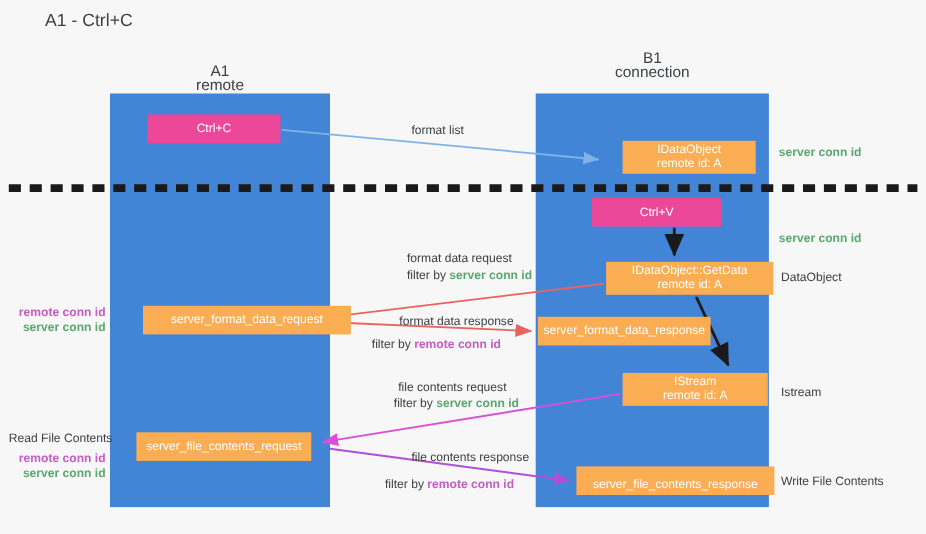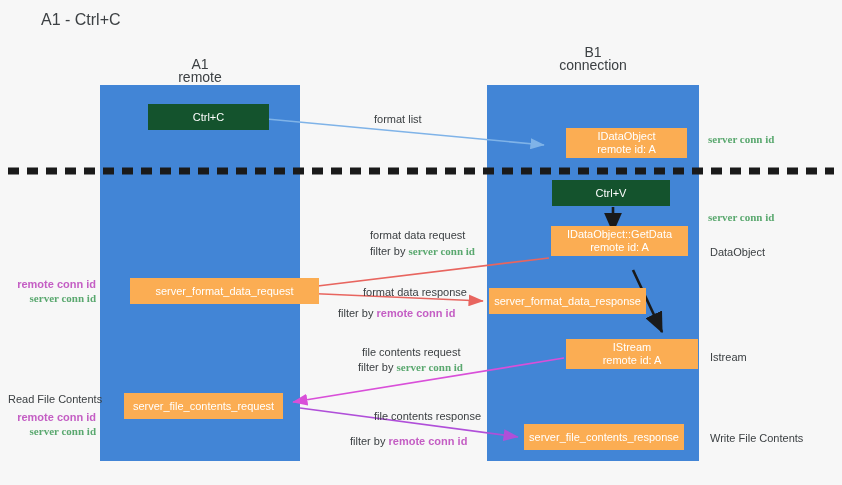--- a/index.html
+++ b/index.html
@@ -58,42 +58,42 @@
     display: flex;
     flex-direction: column;
     align-items: center;
     justify-content: center;
     color: #ffffff;
     font-size: 11px;
     line-height: 13px;
     text-align: center;
     padding: 2px 4px;
   }
-  .node.green { background: #14532d; margin-left: 14px; }
+  .node.green { background: #ec4899; }
   .node.orange { background: #fbad53; }
   .node .l2 { font-size: 11px; }
 
   #n-ctrlc   { left: 134px; top: 104px; width: 121px; height: 26px; }
   #n-idobj   { left: 551px; top: 128px; width: 121px; height: 30px; margin-left: 15px; }
   #n-ctrlv   { left: 538px; top: 180px; width: 118px; height: 26px; }
-  #n-getdata { left: 551px; top: 226px; width: 137px; height: 30px; }
+  #n-getdata { left: 551px; top: 238px; width: 152px; height: 30px; }
   #n-istream { left: 566px; top: 339px; width: 132px; height: 30px; }
   #n-sfdreq  { left: 130px; top: 278px; width: 189px; height: 26px; }
   #n-sfdres  { left: 489px; top: 288px; width: 157px; height: 26px; }
   #n-sfcreq  { left: 124px; top: 393px; width: 159px; height: 26px; }
-  #n-sfcres  { left: 524px; top: 424px; width: 160px; height: 26px; }
+  #n-sfcres  { left: 524px; top: 424px; width: 180px; height: 26px; justify-content: flex-end; }
 
   
   .ann {
     font-size: 11px;
     line-height: 14px;
     color: #3c4043;
     white-space: nowrap;
   }
-  .green-t { color: #5aa86f; font-weight: bold; font-family: Liberation Serif, serif; }
+  .green-t { color: #5aa86f; font-weight: bold; }
   .purple-t { color: #c45ec4; font-weight: bold; }
 
   #ann-sci1 { left: 708px; top: 132px; }
   #ann-sci2 { top: 210px; left: 708px; }
   #ann-dataobject { left: 710px; top: 245px; }
   #ann-istream { left: 710px; top: 350px; }
   #ann-write { left: 710px; top: 431px; }
 
   #ann-left-1 { left: 8px; top: 277px; text-align: right; width: 88px; }
   #ann-read { left: 8px; top: 392px; width: 92px; text-align: left; }

